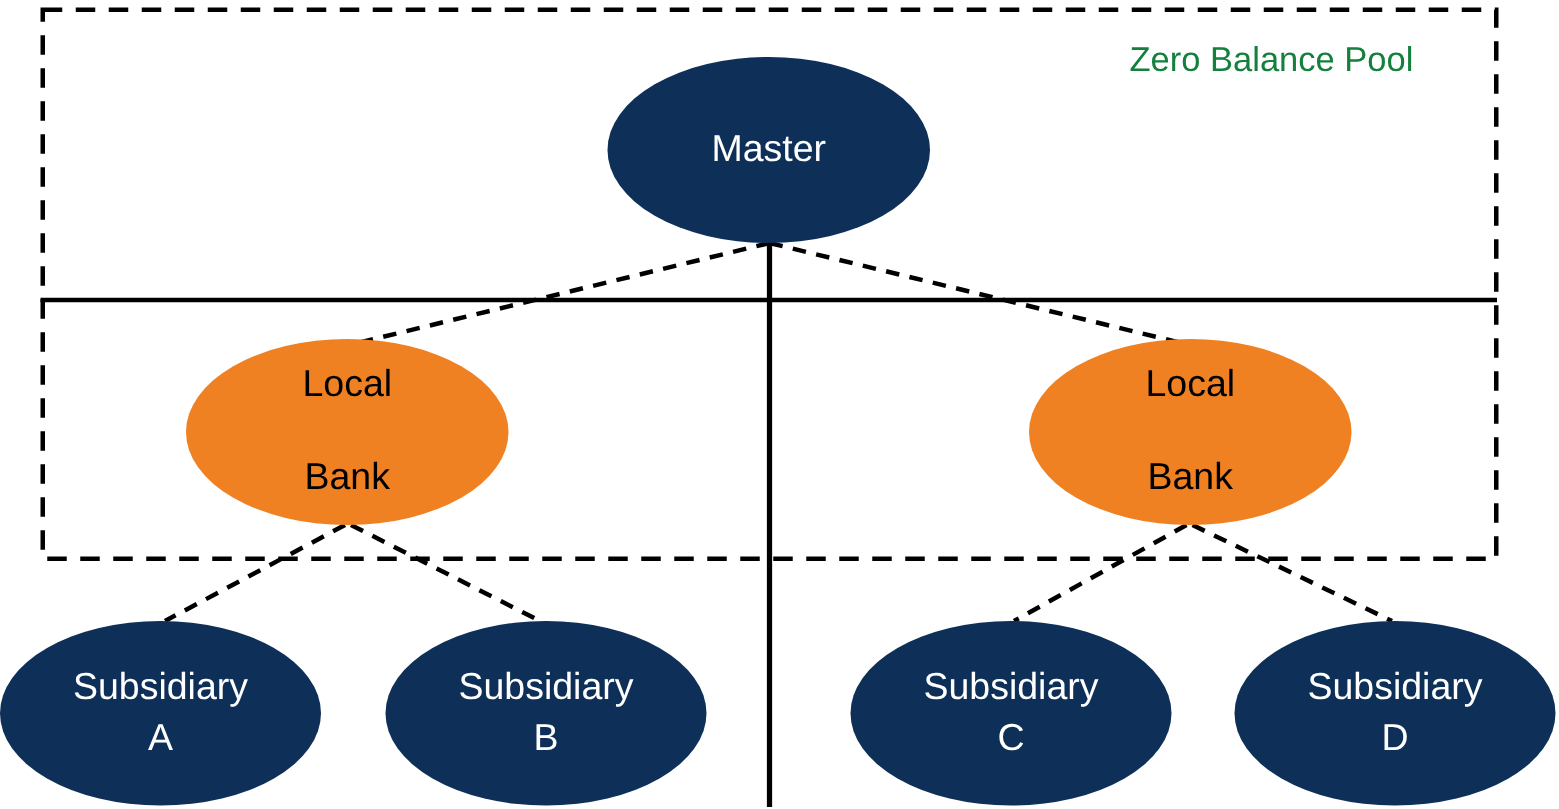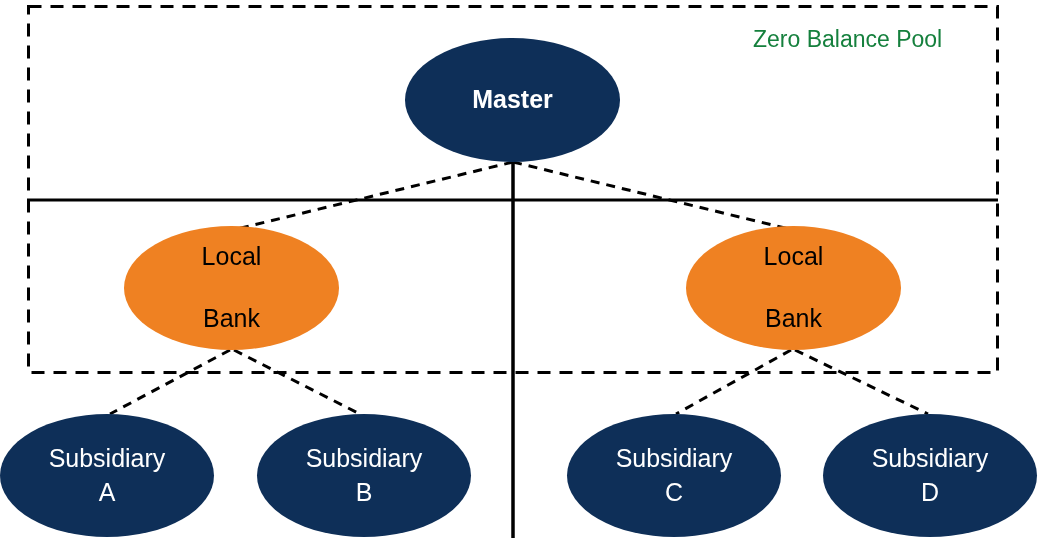--- a/index.html
+++ b/index.html
@@ -71,21 +71,21 @@
     <line x1="513" y1="162" x2="237" y2="229" stroke="#000000" stroke-width="3" stroke-dasharray="9 7"></line>
     <line x1="513" y1="162" x2="789" y2="229" stroke="#000000" stroke-width="3" stroke-dasharray="9 7"></line>
     <line x1="230" y1="350" x2="110" y2="414" stroke="#000000" stroke-width="3" stroke-dasharray="9 7"></line>
     <line x1="234" y1="350" x2="360" y2="414" stroke="#000000" stroke-width="3" stroke-dasharray="9 7"></line>
     <line x1="791" y1="350" x2="676" y2="414" stroke="#000000" stroke-width="3" stroke-dasharray="9 7"></line>
     <line x1="795" y1="350" x2="928" y2="414" stroke="#000000" stroke-width="3" stroke-dasharray="9 7"></line>
   </svg>
 
   <div class="pool-label">Zero Balance Pool</div>
 
-  <div class="node navy" style="left:405px; top:38px;font-weight:bold;">
+  <div class="node navy" style="left:405px; top:38px;">
     <div>Master</div>
   </div>
 
   <div class="node orange" style="left:124px; top:226px;">
     <div>Local</div>
     <div>Bank</div>
   </div>
 
   <div class="node orange" style="left:686px; top:226px;">
     <div>Local</div>

